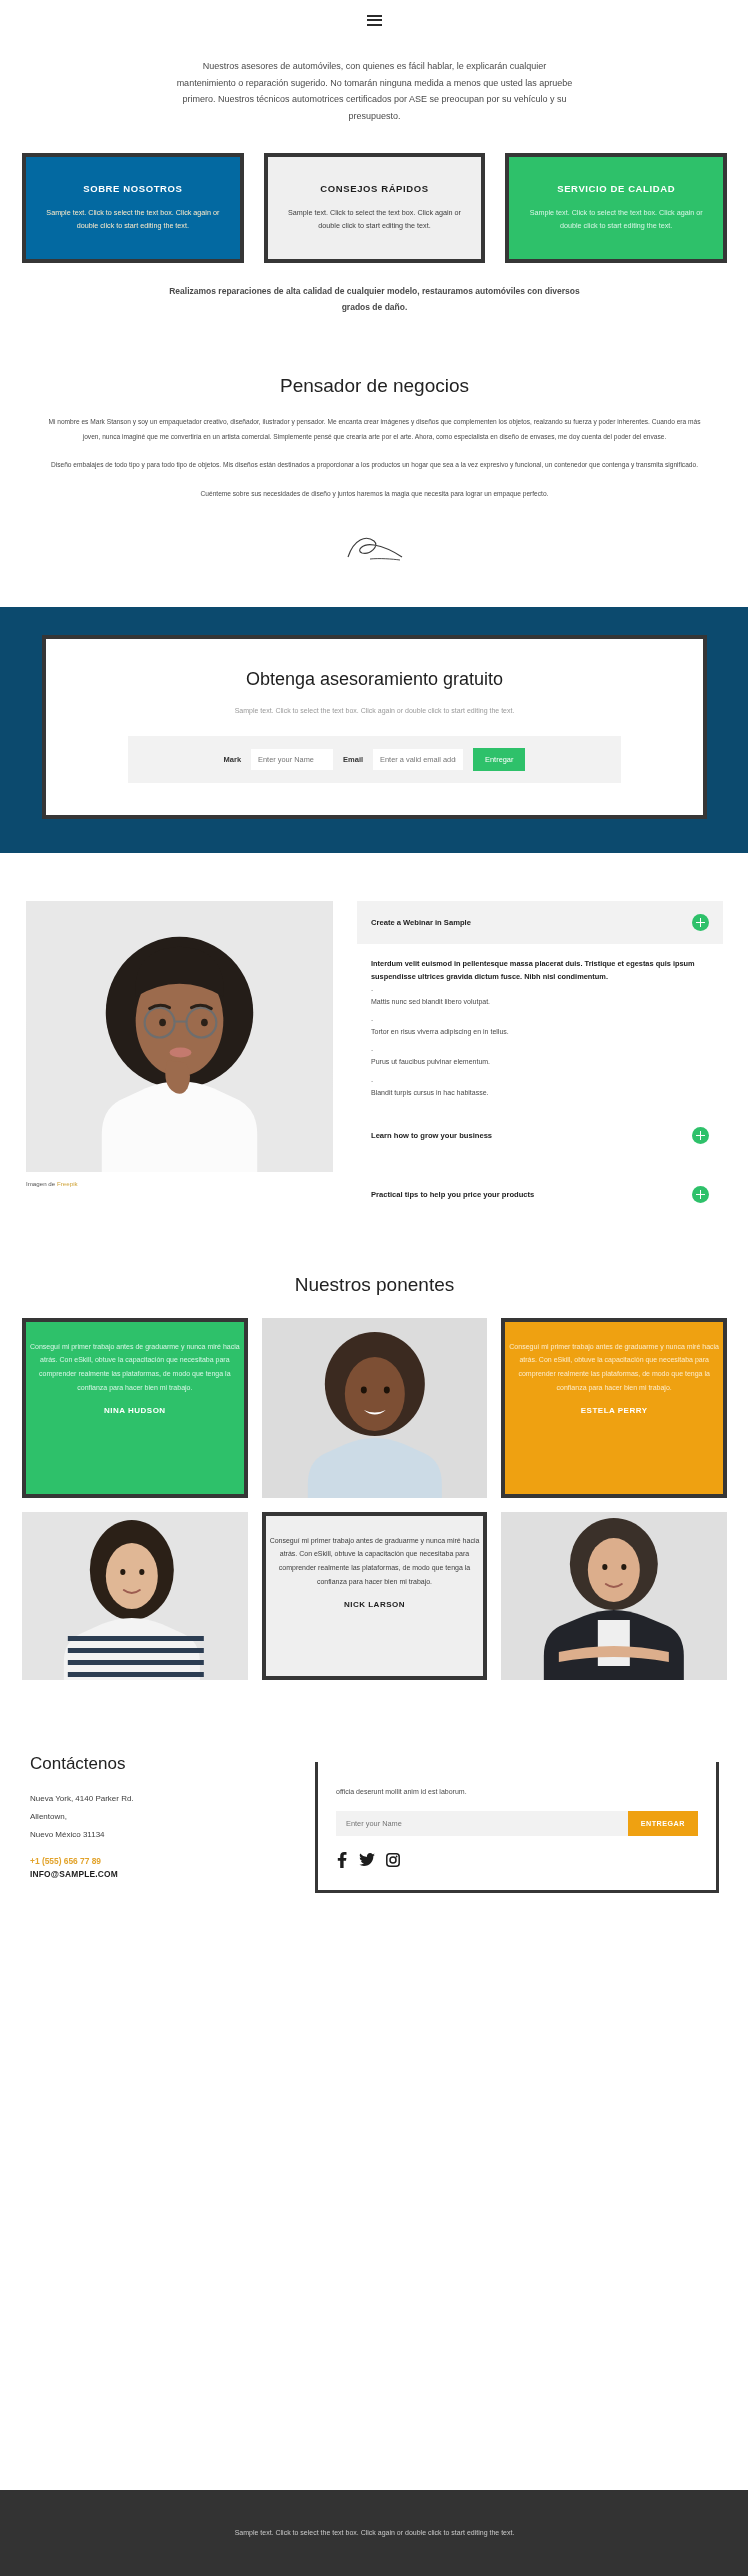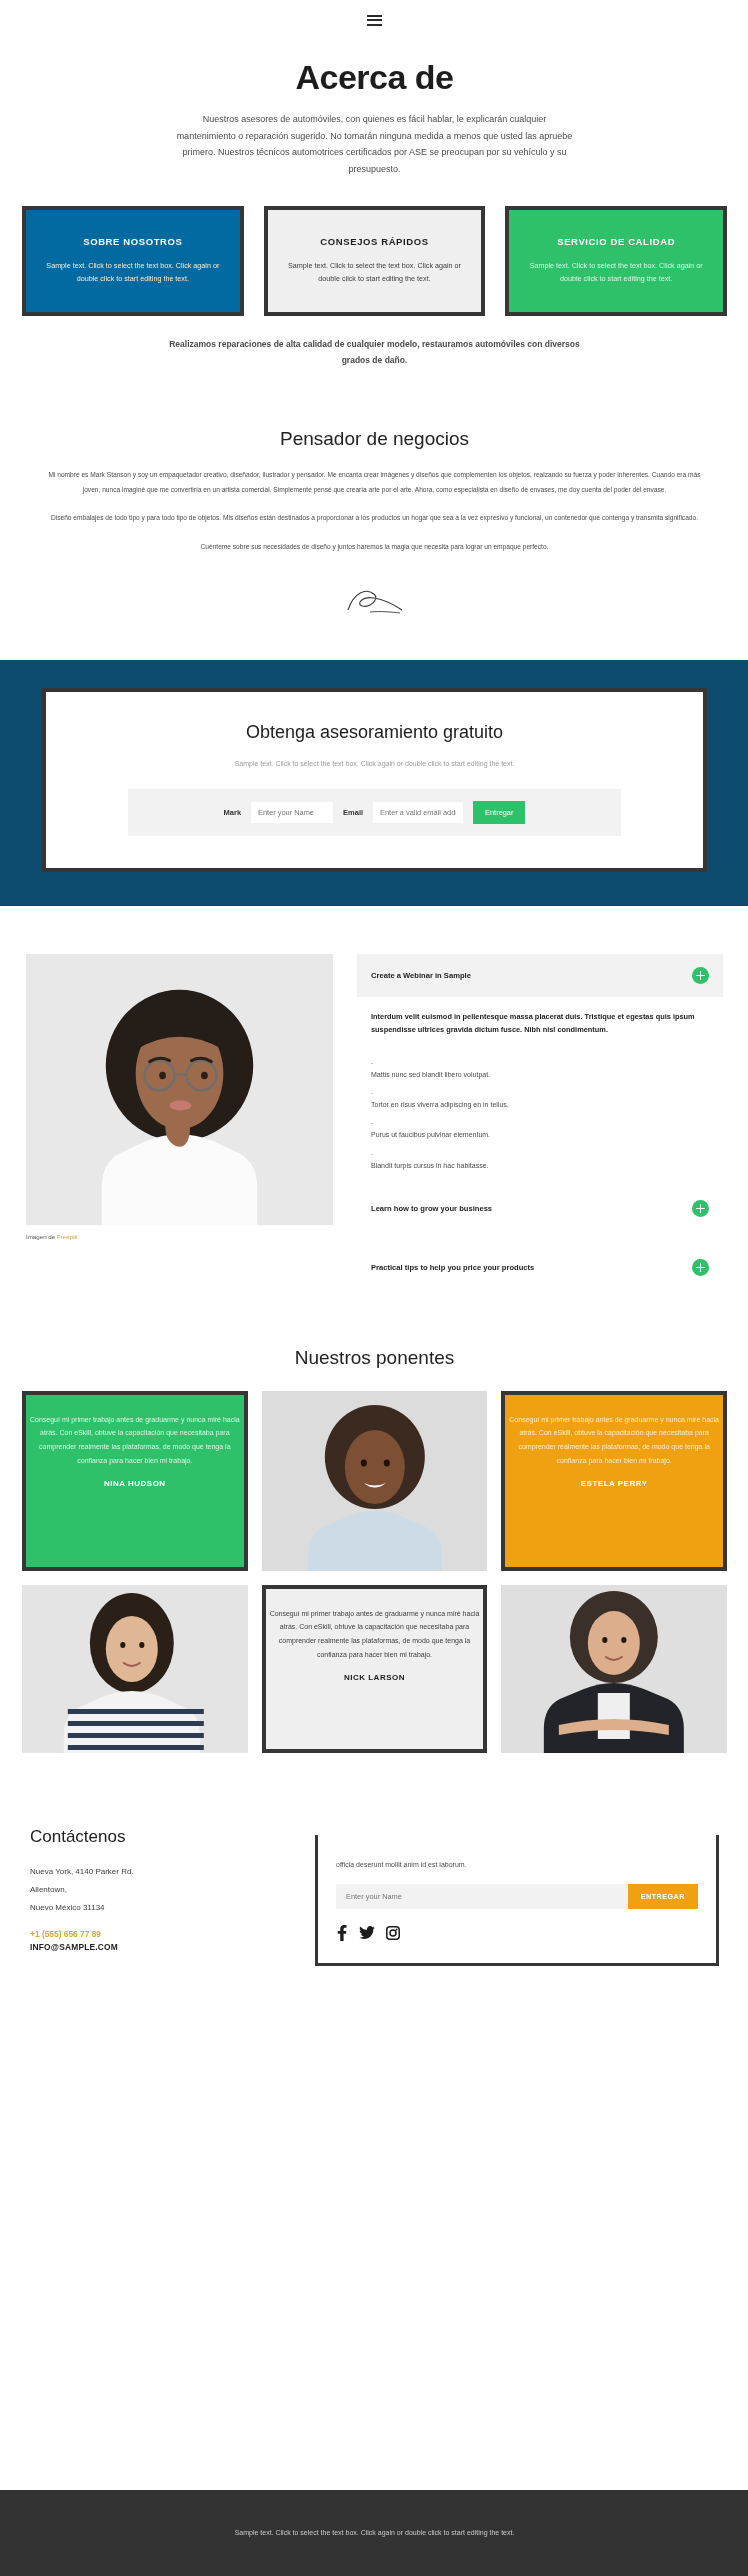--- a/index.html
+++ b/index.html
@@ -102,21 +102,21 @@
   .plus {
     width: 17px; height: 17px; border-radius: 50%; background: #2ec16a;
     display: flex; align-items: center; justify-content: center; flex: 0 0 17px;
     position: relative;
   }
   .plus::before, .plus::after { content:""; position:absolute; background:#fff; }
   .plus::before { width: 9px; height: 1.6px; }
   .plus::after { width: 1.6px; height: 9px; }
 
   .acc-body { padding: 14px 14px 0; }
-  .acc-body .lead { font-size: 7.4px; font-weight: 700; line-height: 1.75; color: #1d1d1d; margin-bottom: 22px; }
+  .acc-body .lead { font-size: 7.4px; font-weight: 700; line-height: 1.75; color: #1d1d1d; margin-bottom: 2px; }
   .acc-list { list-style: none; }
   .acc-list li { font-size: 7px; line-height: 1.6; color: #4a4a4a; margin-bottom: 9px; }
   .acc-list li .dash { display: block; color: #9a9a9a; line-height: 1; margin-bottom: 3px; }
 
   
   .speakers { padding: 58px 0 0; }
   .speakers h2 { text-align: center; font-size: 19px; font-weight: 400; color: #222; margin-bottom: 22px; }
   .sp-grid {
     display: grid; grid-template-columns: 1fr 1fr 1fr; gap: 14px; padding: 0 22px;
   }
@@ -179,21 +179,20 @@
 
 <div class="topbar">
   <div class="burger">
     <span></span>
     <span></span>
     <span></span>
   </div>
 </div>
 
 <section class="hero">
-  <h1>Acerca de</h1>
   <p>Nuestros asesores de automóviles, con quienes es fácil hablar, le explicarán cualquier mantenimiento o reparación sugerido. No tomarán ninguna medida a menos que usted las apruebe primero. Nuestros técnicos automotrices certificados por ASE se preocupan por su vehículo y su presupuesto.</p>
 </section>
 
 <section class="features">
   <div class="fcard orange">
     <h3>SOBRE NOSOTROS</h3>
     <p>Sample text. Click to select the text box. Click again or double click to start editing the text.</p>
   </div>
   <div class="fcard gray">
     <h3>CONSEJOS RÁPIDOS</h3>

